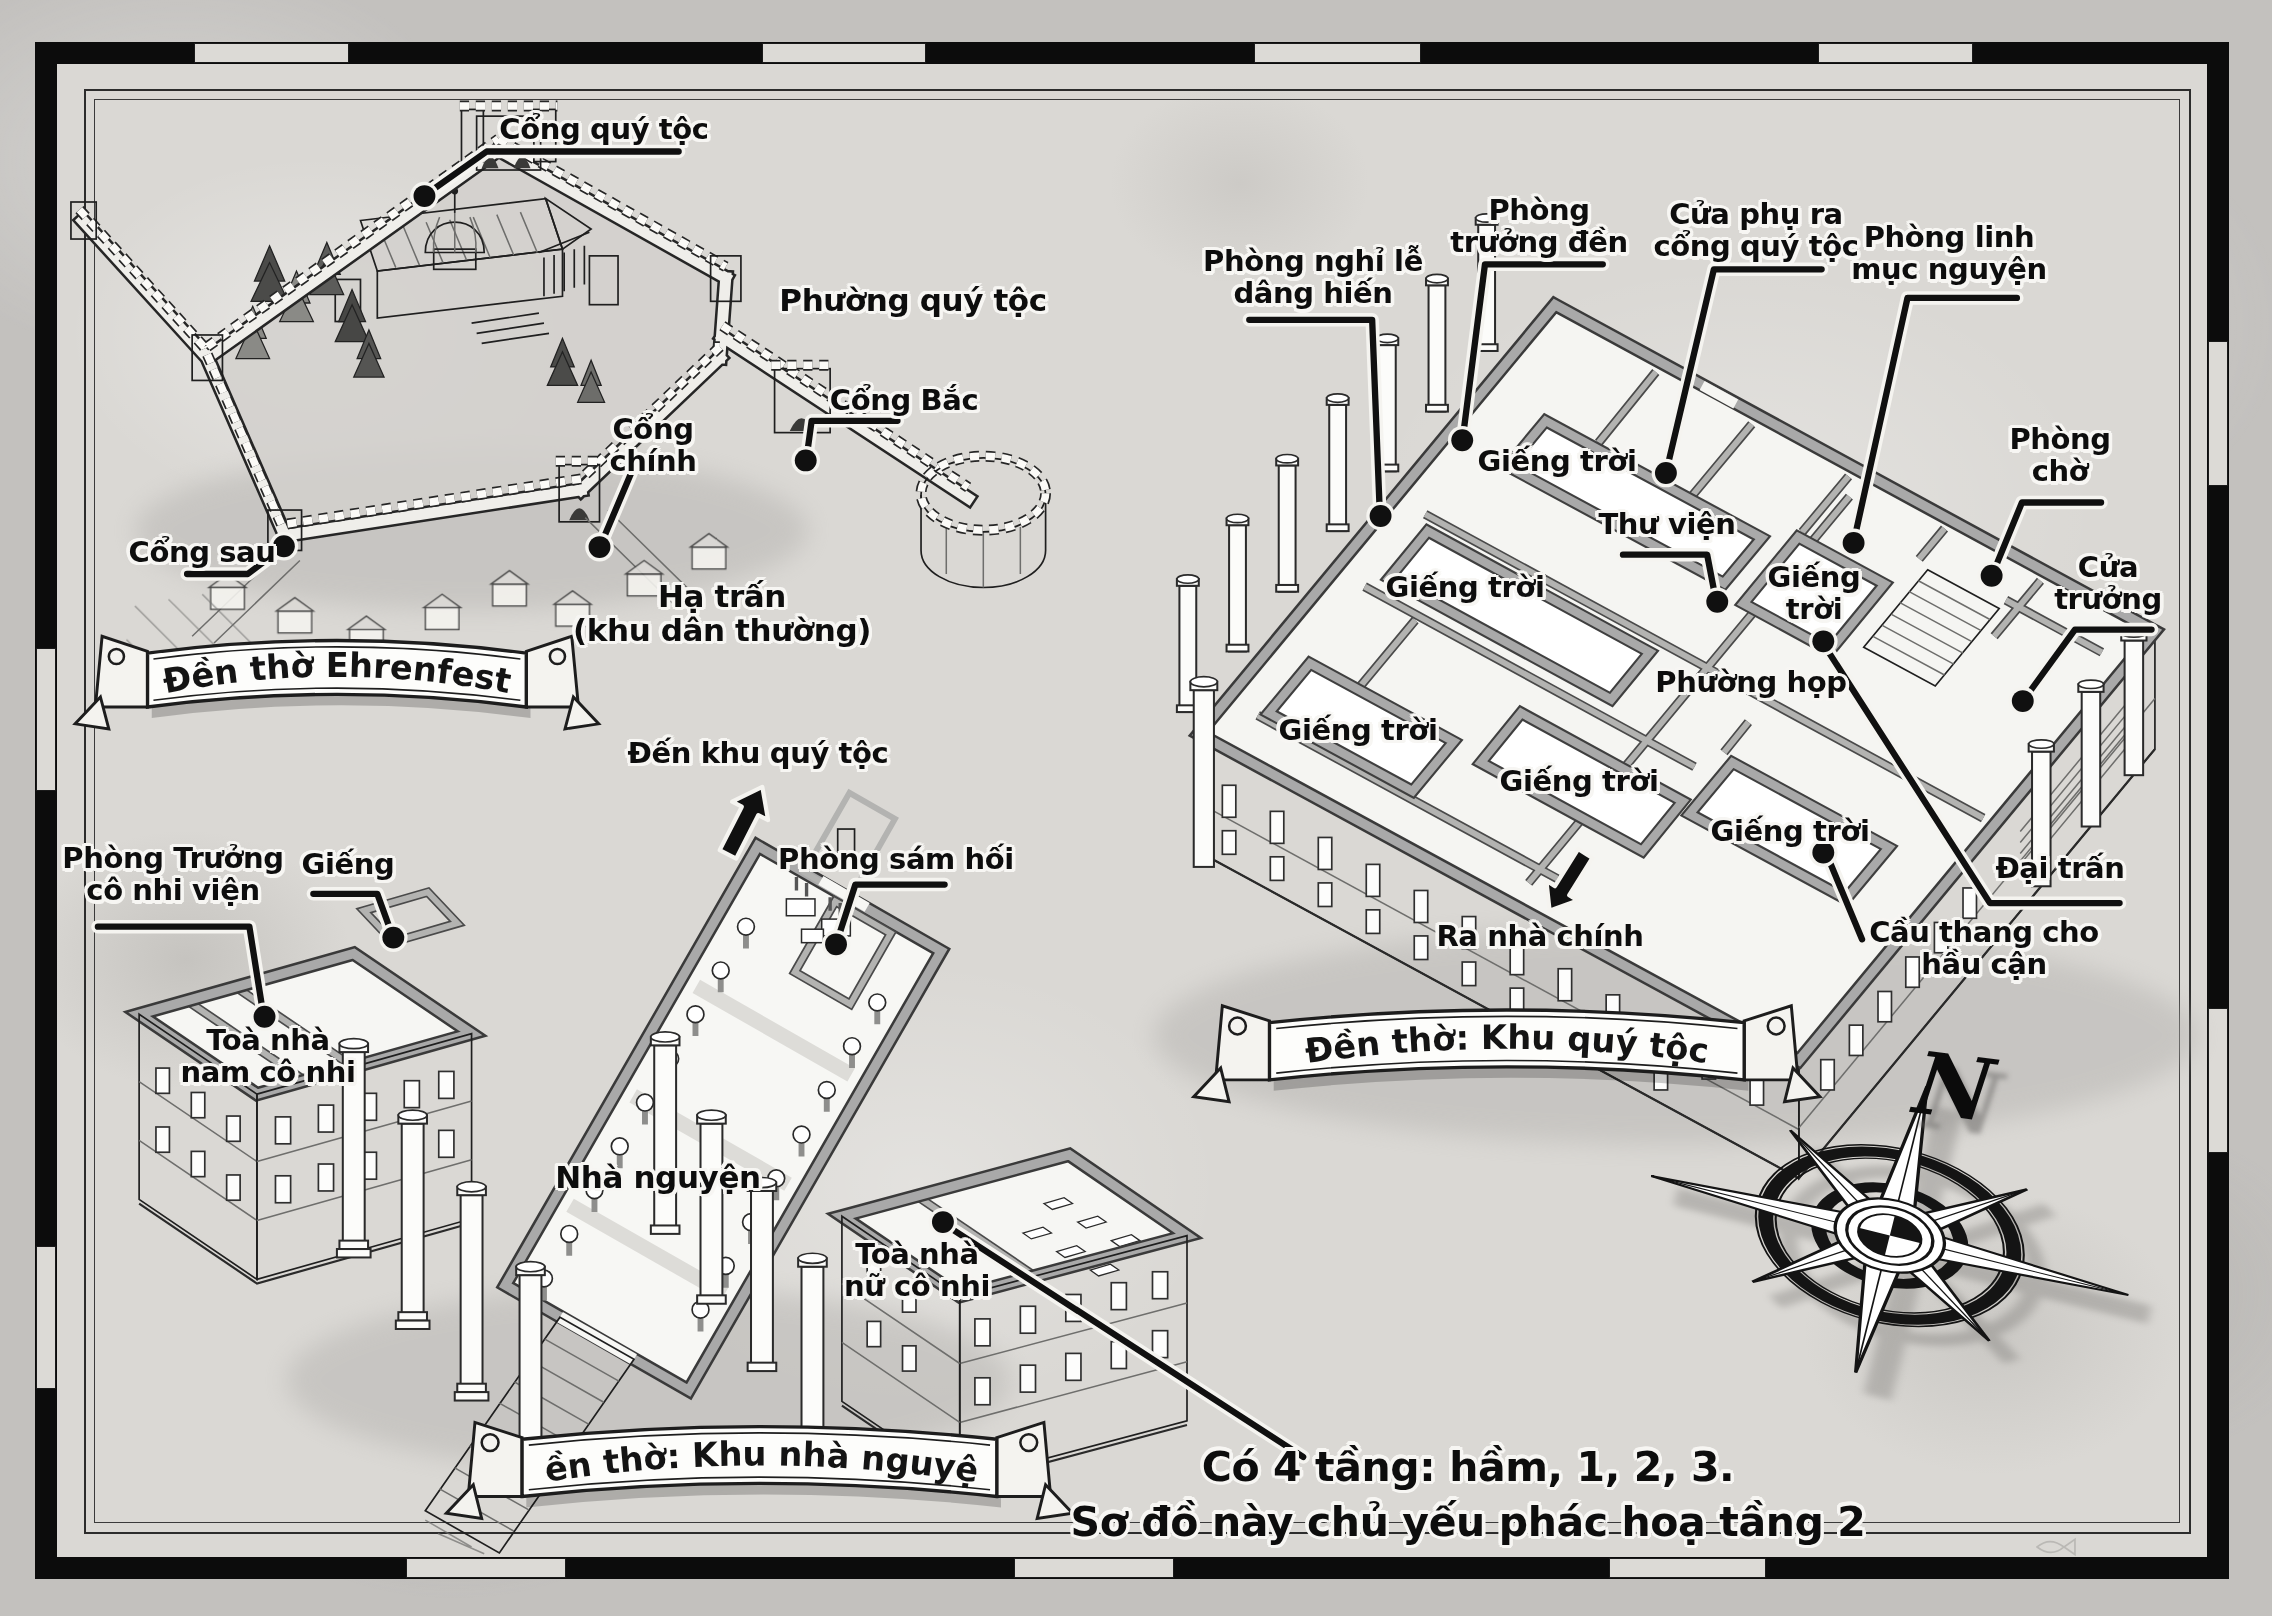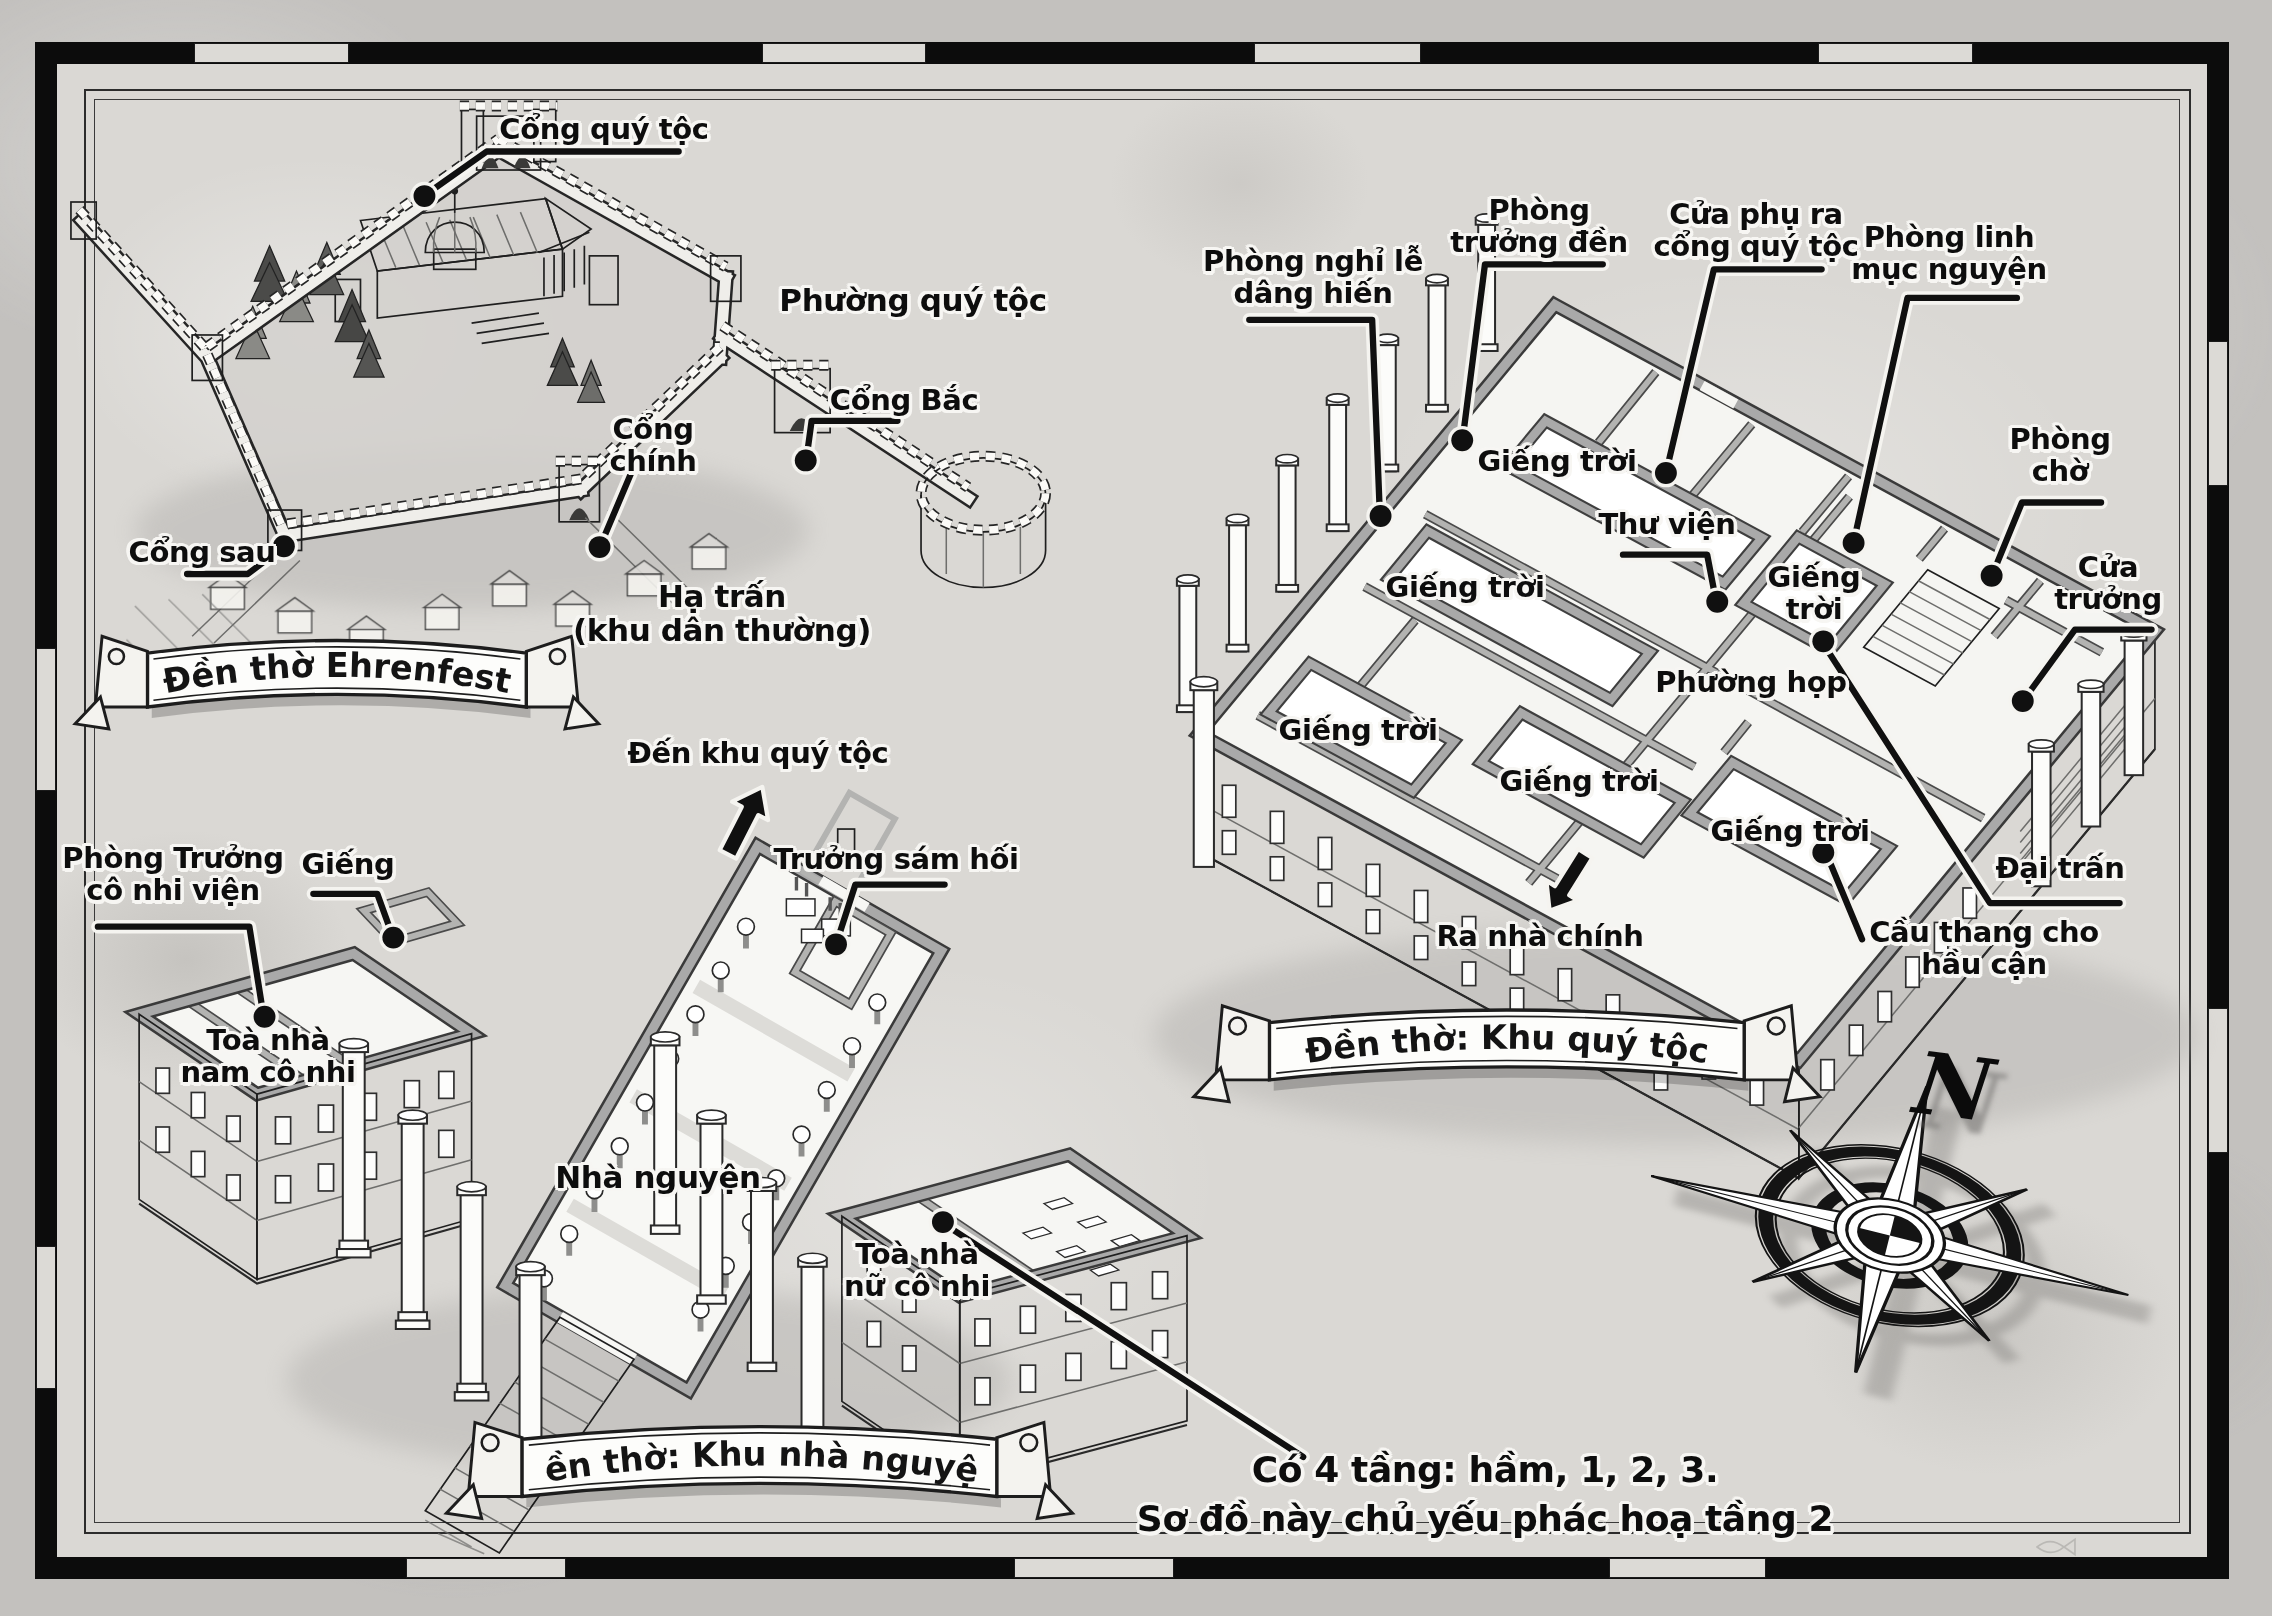--- a/index.html
+++ b/index.html
@@ -36,21 +36,21 @@
   
   .lbl{
     position:absolute;transform:translate(-50%,-50%);
     font:700 29px/1.10 "DejaVu Sans",sans-serif;color:#0d0d0d;
     text-align:center;white-space:pre-line;letter-spacing:-0.4px;z-index:30;
     text-shadow:-2.5px -2.5px 0 #f7f6f3,2.5px -2.5px 0 #f7f6f3,-2.5px 2.5px 0 #f7f6f3,2.5px 2.5px 0 #f7f6f3,
       0 -3.4px 0 #f7f6f3,0 3.4px 0 #f7f6f3,-3.4px 0 0 #f7f6f3,3.4px 0 0 #f7f6f3,
       -1.7px -3.4px 0 #f7f6f3,1.7px 3.4px 0 #f7f6f3,3.4px 1.7px 0 #f7f6f3,-3.4px -1.7px 0 #f7f6f3;
   }
   .lbl.big{font-size:31px;}
-  .lbl.note{font-size:36px;line-height:1.35;margin-left:17px;}
+  .lbl.note{font-size:41px;line-height:1.35;}
   .compass-n{
     position:absolute;transform:translate(-50%,-50%) rotate(7deg);z-index:30;
     font:900 italic 86px/1 "DejaVu Serif",serif;color:#0b0b0b;
     text-shadow:10px 13.5px 5px rgba(110,108,105,.55);
   }
   
   .ink{stroke:#1f1f1f;fill:none;stroke-width:2;}
   .wallc{stroke:#262626;stroke-width:19;fill:none;stroke-linecap:square;}
   .wall{stroke:#efeeea;stroke-width:13;fill:none;stroke-linecap:square;}
   .crenc{stroke:#262626;stroke-width:13;fill:none;stroke-dasharray:11 8;}
@@ -767,21 +767,21 @@
 <div class="lbl" style="left:1667px;top:525px">Thư viện</div>
 <div class="lbl" style="left:1751px;top:683px">Phường họp</div>
 <div class="lbl" style="left:2060px;top:869px">Đại trấn</div>
 <div class="lbl" style="left:1540px;top:937px">Ra nhà chính</div>
 <div class="lbl" style="left:1984px;top:949px">Cầu thang cho hầu cận</div>
 
 <div class="lbl" style="left:758px;top:754px">Đến khu quý tộc</div>
 <div class="lbl" style="left:173px;top:875px">Phòng Trưởng
 cô nhi viện</div>
 <div class="lbl" style="left:348px;top:865px">Giếng</div>
-<div class="lbl" style="left:896px;top:860px">Trưởng sám hối</div>
+<div class="lbl" style="left:896px;top:860px">Phòng sám hối</div>
 <div class="lbl" style="left:268px;top:1057px">Toà nhà
 nam cô nhi</div>
 <div class="lbl big" style="left:658px;top:1177px">Nhà nguyện</div>
 <div class="lbl" style="left:917px;top:1271px">Toà nhà
 nữ cô nhi</div>
 
 <div class="lbl note" style="left:1468px;top:1495px">Có 4 tầng: hầm, 1, 2, 3.
 Sơ đồ này chủ yếu phác hoạ tầng 2</div>
 <div class="compass-n" style="left:1954px;top:1087px">N</div>
 

